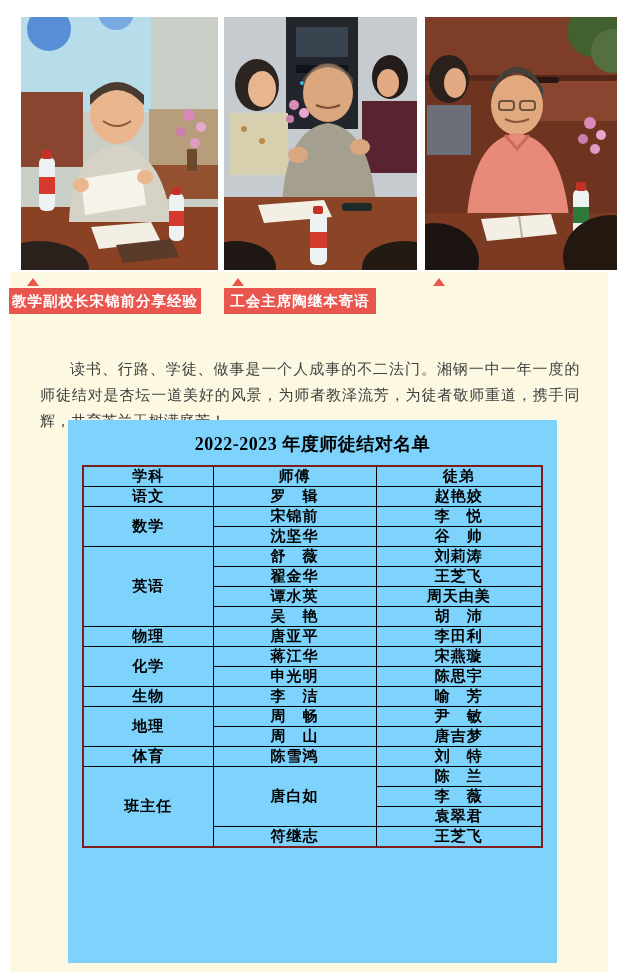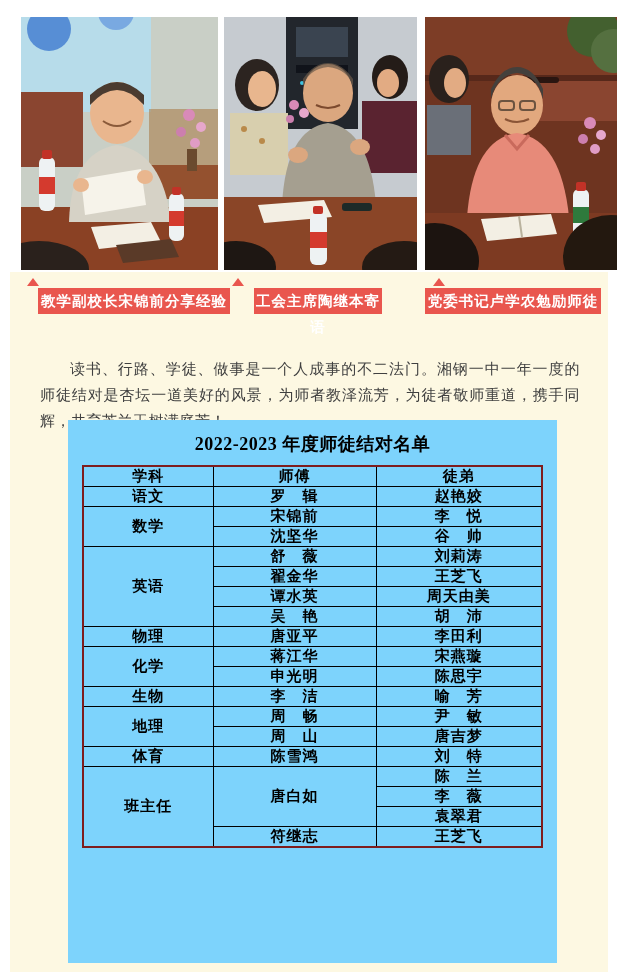--- a/index.html
+++ b/index.html
@@ -12,22 +12,22 @@
   .photo1{left:21px;width:197px;}
   .photo2{left:224px;width:193px;}
   .photo3{left:425px;width:192px;}
 
   
   .cream{position:absolute;left:10px;top:272px;width:598px;height:700px;background:#fdf8e2;}
 
   
   .cap{position:absolute;top:288px;height:26px;line-height:26px;background:#e9564e;color:#ffffff;
        font-size:14.5px;font-weight:bold;text-align:center;letter-spacing:1px;box-sizing:border-box;}
-  .cap1{left:38px;width:192px;}
-  .cap2{left:224px;width:128px;margin-left:30px;}
+  .cap1{left:9px;width:192px;}
+  .cap2{left:224px;width:152px;}
   .cap3{left:425px;width:176px;}
   .tri{position:absolute;top:278px;width:0;height:0;border-left:6px solid transparent;
        border-right:6px solid transparent;border-bottom:8px solid #e9564e;}
   .tri1{left:27px;} .tri2{left:232px;} .tri3{left:433px;}
 
   
   .para{position:absolute;left:40px;top:341px;width:540px;font-size:15px;line-height:26px;
         color:#404040;text-indent:2em;text-align:justify;letter-spacing:0.5px;}
 
   
@@ -162,21 +162,20 @@
     </svg>
   </div>
 
   <div class="cream"></div>
 
   <div class="tri tri1"></div>
   <div class="tri tri2"></div>
   <div class="tri tri3"></div>
   <div class="cap cap1">教学副校长宋锦前分享经验</div>
   <div class="cap cap2">工会主席陶继本寄语</div>
-  <div class="cap cap3">党委书记卢学农勉励师徒</div>
 
   <p class="para">读书、行路、学徒、做事是一个人成事的不二法门。湘钢一中一年一度的师徒结对是杏坛一道美好的风景，为师者教泽流芳，为徒者敬师重道，携手同辉，共育芝兰玉树满庭芳！</p>
 
   <div class="white-block">
     <h2 class="tbl-title">2022-2023 年度师徒结对名单</h2>
     <table class="pair">
       <colgroup>
           <col style="width:130px">
           <col style="width:163px">
           <col style="width:166px">

